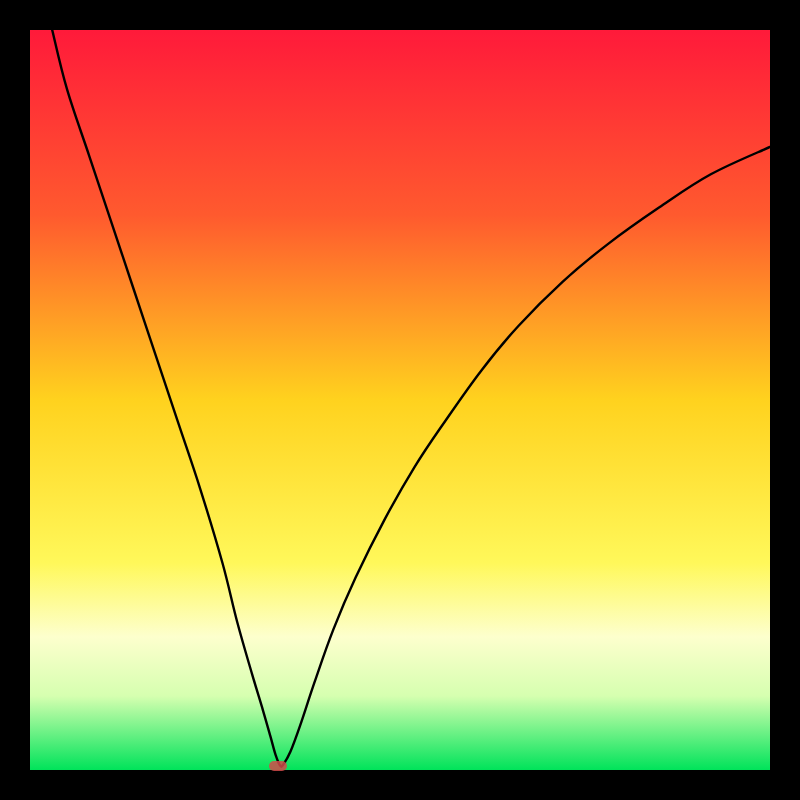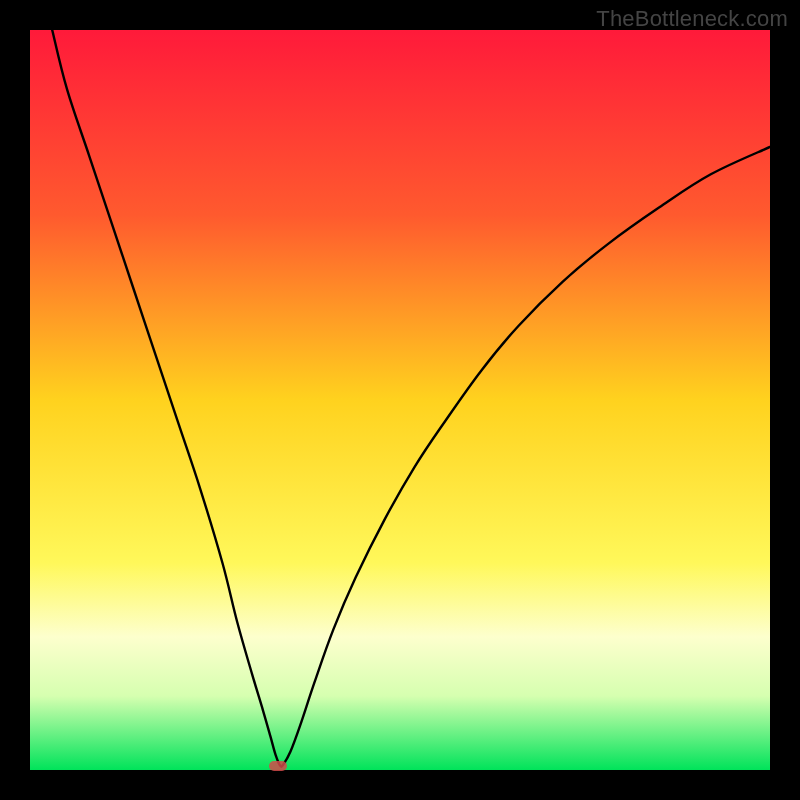--- a/index.html
+++ b/index.html
@@ -42,21 +42,20 @@
     border-radius: 5px;
     transform: translate(-50%, -50%);
     opacity: 0.85;
   }
   svg { display: block; }
 </style>
 </head>
 <body>
 
 <div class="outer">
-  <div class="attribution">TheBottleneck.com</div>
   <div class="plot">
     <svg id="chart-svg" viewBox="0 0 740 740" width="740" height="740" preserveAspectRatio="none">
       <defs>
         <linearGradient id="bg-grad" x1="0" y1="0" x2="0" y2="1">
             <stop offset="0%" stop-color="#ff1a3a"></stop>
             <stop offset="25%" stop-color="#ff5a2e"></stop>
             <stop offset="50%" stop-color="#ffd21e"></stop>
             <stop offset="72%" stop-color="#fff85a"></stop>
             <stop offset="82%" stop-color="#fdffcd"></stop>
             <stop offset="90%" stop-color="#d6ffb0"></stop>

